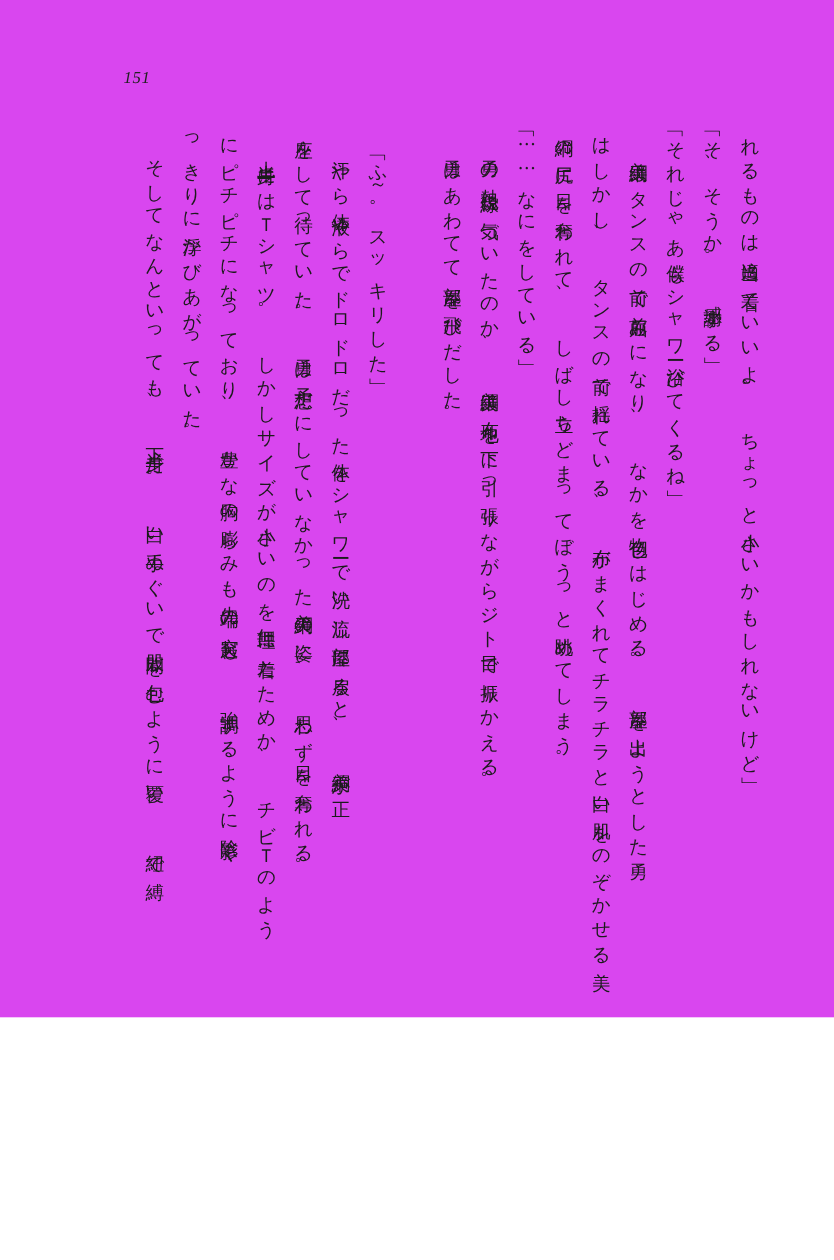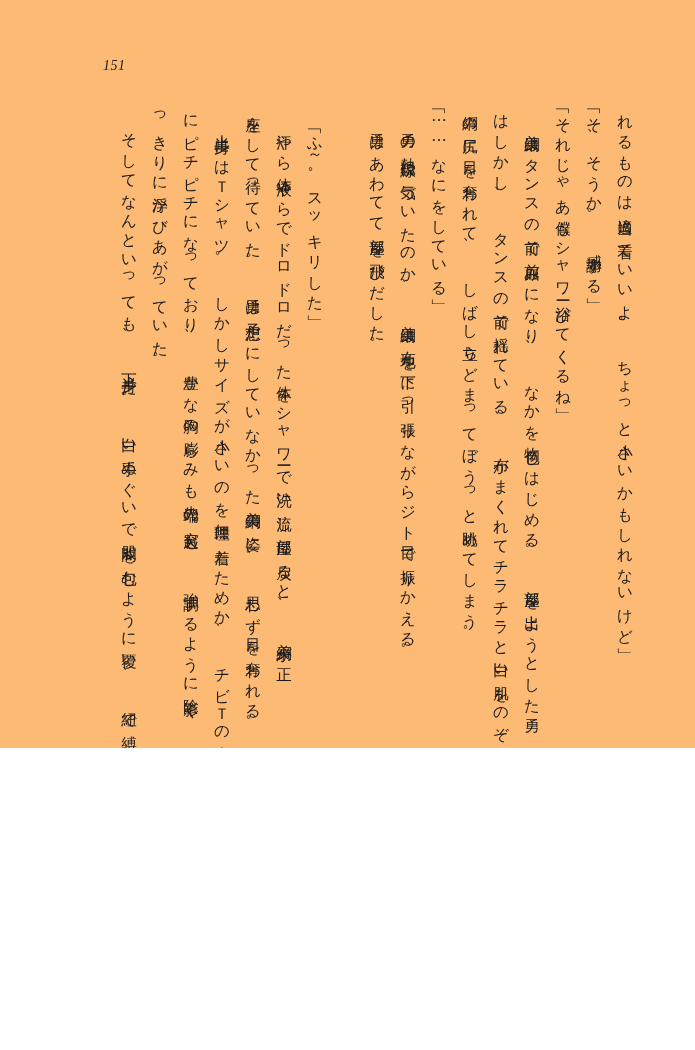--- a/index.html
+++ b/index.html
@@ -3,22 +3,22 @@
 <meta charset="utf-8">
 <style>
   html, body {
     margin: 0;
     padding: 0;
     background: #ffffff;
   }
   .page {
     position: relative;
     width: 695px;
-    height: 748px;
-    background: #fdba74;
+    height: 848px;
+    background: #d946ef;
     overflow: hidden;
     font-family: "Liberation Serif", "DejaVu Serif", serif;
     color: #1a1a1a;
   }
   .page-number {
     position: absolute;
     top: 58px;
     left: 103px;
     font-size: 14px;
     font-style: italic;

